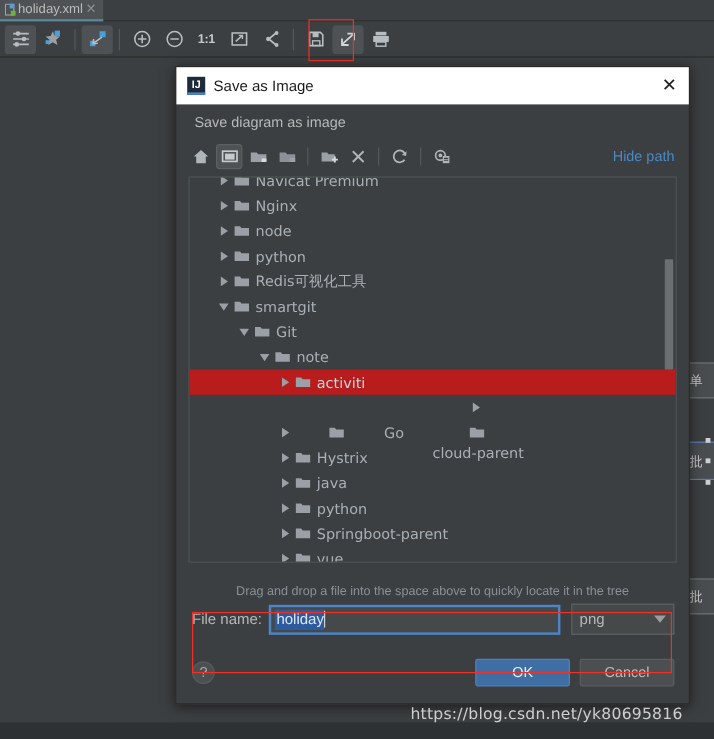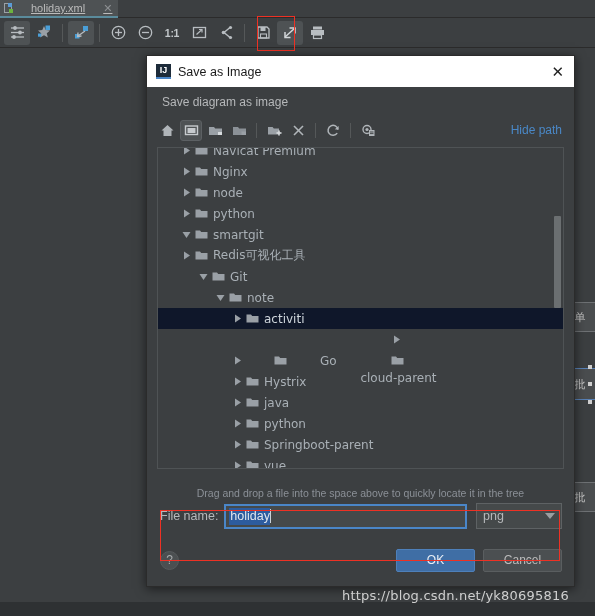--- a/index.html
+++ b/index.html
@@ -11,24 +11,24 @@
   }
   #root { position: relative; width: 595px; height: 616px; background: #3c3f41; }
 
   
   .ide-tabbar {
     position: absolute; left: 0; top: 0; width: 595px; height: 18px;
     background: #3c3f41; border-bottom: 1px solid #2b2b2b;
   }
   .ide-tab {
     position: absolute; left: 0; top: 0; height: 18px;
-    display: flex; align-items: center; gap: 16px;
+    display: flex; align-items: center; gap: 0;
     padding: 0 6px 0 4px;
     background: #4e5254; border-bottom: 2px solid #5a8b9c;
-    color: #bbbbbb; font-size: 11px; white-space: nowrap; text-decoration: underline;
+    color: #bbbbbb; font-size: 11px; white-space: nowrap;
   }
   .tab-icon { width: 11px; height: 11px; position: relative; flex: 0 0 auto; }
   .tab-icon svg { display: block; }
   .tab-close { color: #8d9093; font-size: 11px; line-height: 1; margin-left: 2px; }
 
   .ide-toolbar {
     position: absolute; left: 0; top: 18px; width: 595px; height: 30px;
     background: #3c3f41; border-bottom: 1px solid #2b2b2b;
     display: flex; align-items: center; padding-left: 4px; gap: 1px;
   }
@@ -96,21 +96,21 @@
     color: #bcbcbc; font-size: 11.5px; padding: 0 5px; line-height: 20px;
   }
   .path-dl { width: 14px; height: 16px; flex: 0 0 auto; }
 
   .tree-wrap {
     margin: 3px 10px 12px 10px; height: 322px; background: #3c3f41;
     border: 1px solid #4f5355; position: relative; overflow: hidden;
   }
   .tree { position: absolute; left: 0; top: -8px; width: 100%; }
   .trow { height: 21px; display: flex; align-items: center; color: #a9b0b6; font-size: 12px; white-space: nowrap; }
-  .trow.selected { background: #0f172a; color: #cfd6dc; }
+  .trow.selected { background: #b91c1c; color: #cfd6dc; }
   .tarrow { width: 13px; height: 21px; display: flex; align-items: center; justify-content: center; flex: 0 0 auto; }
   .tarrow svg { display: block; }
   .tfolder { width: 17px; height: 21px; display: flex; align-items: center; justify-content: center; flex: 0 0 auto; }
   .tlabel { padding-left: 3px; font-family: "DejaVu Sans", sans-serif; }
   .tree-scroll {
     position: absolute; right: 2px; top: 68px; width: 7px; height: 92px;
     background: #6b6f71; border-radius: 1px;
   }
 
   .hint {
@@ -399,43 +399,43 @@
             </span>
             <span class="tfolder">
               <svg width="13" height="11" viewBox="0 0 13 11">
                 <path d="M0.5 1.5 H5 L6.2 3 H12.5 V9.5 H0.5 Z" fill="#9aa0a6"></path>
               </svg>
             </span>
             <span class="tlabel">python</span>
           </div>
           <div class="trow" style="padding-left: 22px;">
             <span class="tarrow">
+              <svg width="8" height="9" viewBox="0 0 8 9">
+                <path d="M1 0.5 L7 4.5 L1 8.5 Z" fill="#9aa0a6"></path>
+              </svg>
+            </span>
+            <span class="tfolder">
+              <svg width="13" height="11" viewBox="0 0 13 11">
+                <path d="M0.5 1.5 H5 L6.2 3 H12.5 V9.5 H0.5 Z" fill="#9aa0a6"></path>
+              </svg>
+            </span>
+            <span class="tlabel">Redis可视化工具</span>
+          </div>
+          <div class="trow" style="padding-left: 22px;">
+            <span class="tarrow">
               <svg width="9" height="8" viewBox="0 0 9 8">
                 <path d="M0.5 1 L8.5 1 L4.5 7 Z" fill="#9aa0a6"></path>
               </svg>
             </span>
             <span class="tfolder">
               <svg width="13" height="11" viewBox="0 0 13 11">
                 <path d="M0.5 1.5 H5 L6.2 3 H12.5 V9.5 H0.5 Z" fill="#9aa0a6"></path>
               </svg>
             </span>
             <span class="tlabel">smartgit</span>
-          </div>
-          <div class="trow" style="padding-left: 22px;">
-            <span class="tarrow">
-              <svg width="8" height="9" viewBox="0 0 8 9">
-                <path d="M1 0.5 L7 4.5 L1 8.5 Z" fill="#9aa0a6"></path>
-              </svg>
-            </span>
-            <span class="tfolder">
-              <svg width="13" height="11" viewBox="0 0 13 11">
-                <path d="M0.5 1.5 H5 L6.2 3 H12.5 V9.5 H0.5 Z" fill="#9aa0a6"></path>
-              </svg>
-            </span>
-            <span class="tlabel">Redis可视化工具</span>
           </div>
           <div class="trow" style="padding-left: 39px;">
             <span class="tarrow">
               <svg width="9" height="8" viewBox="0 0 9 8">
                 <path d="M0.5 1 L8.5 1 L4.5 7 Z" fill="#9aa0a6"></path>
               </svg>
             </span>
             <span class="tfolder">
               <svg width="13" height="11" viewBox="0 0 13 11">
                 <path d="M0.5 1.5 H5 L6.2 3 H12.5 V9.5 H0.5 Z" fill="#9aa0a6"></path>

